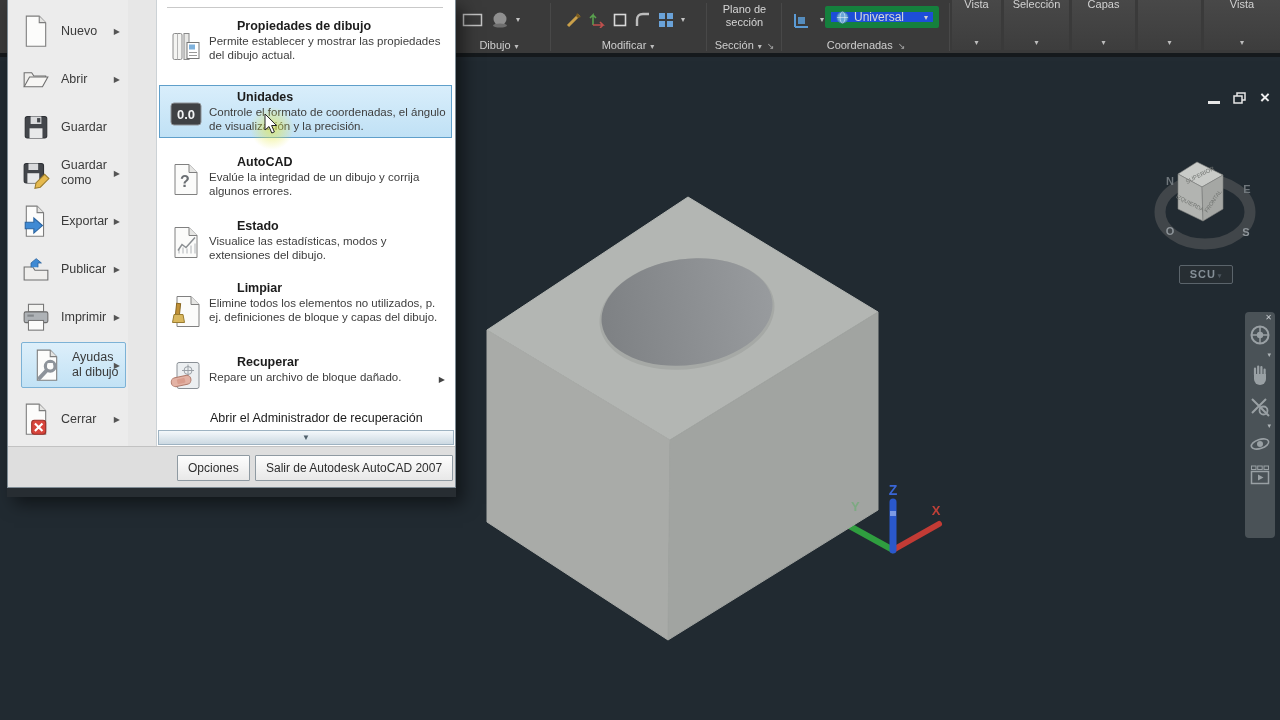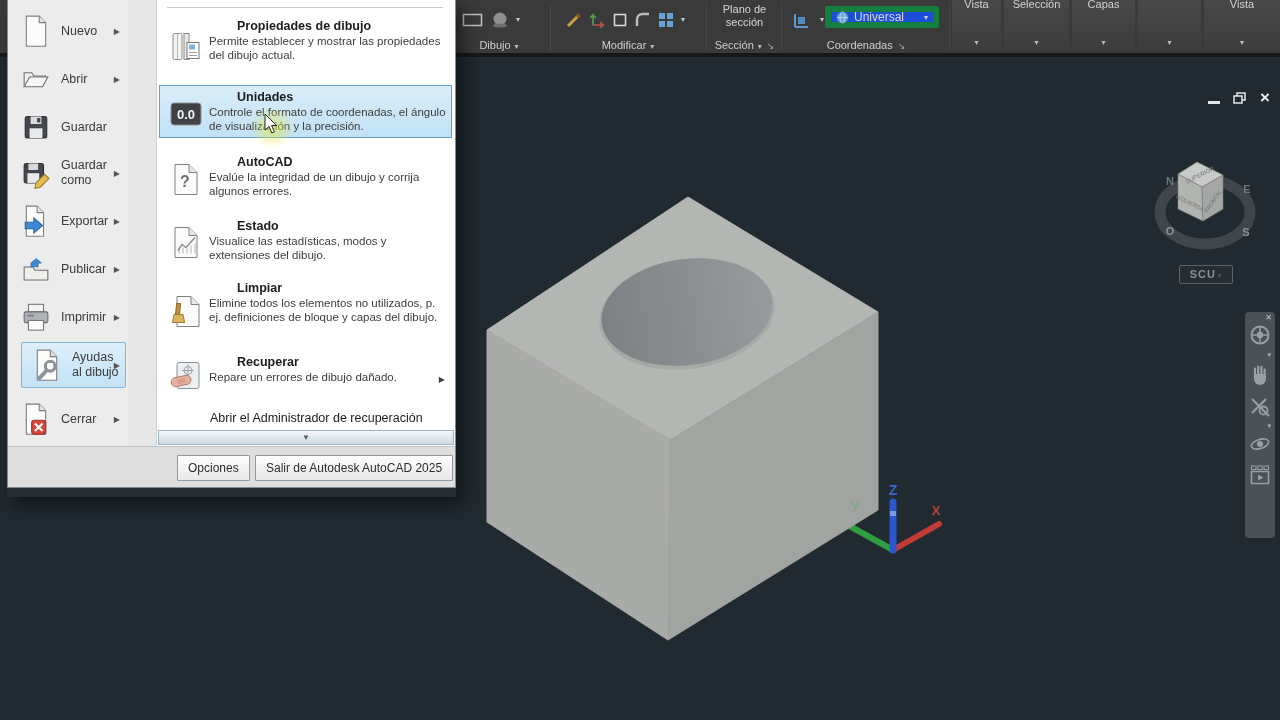--- a/index.html
+++ b/index.html
@@ -466,33 +466,33 @@
               <rect x="8" y="4" width="22" height="26" rx="2" fill="#eceff1" stroke="#8a9096"></rect>
               <circle cx="19" cy="12" r="4" fill="none" stroke="#9aa0a6"></circle>
               <path d="M19,6 v12 M13,12 h12" stroke="#9aa0a6"></path>
               <g transform="rotate(-12 12 22)">
                 <rect x="2" y="18" width="20" height="9" rx="4.5" fill="#e3b2a4" stroke="#b07b6c"></rect>
                 <rect x="8" y="20" width="8" height="5" rx="1" fill="#d99d8d"></rect>
               </g>
             </svg>
           <div class="ptext">
             <div class="p-title">Recuperar</div>
-            <div class="p-desc">Repare un errores de dibujo dañado.</div>
+            <div class="p-desc">Repare un archivo de bloque dañado.</div>
           </div>
           <span class="parrow">▶</span>
         </div>
 
         <div class="panel-link">Abrir el Administrador de recuperación</div>
 
         <div class="panel-scroll">▼</div>
       </div>
 
       <div class="menu-footer">
         <button class="mbtn" style="left:169px;">Opciones</button>
-        <button class="mbtn" style="left:247px;">Salir de Autodesk AutoCAD 2025</button>
+        <button class="mbtn" style="left:247px;">Salir de Autodesk AutoCAD 2007</button>
       </div>
     </div>
   </div>
 
   <div class="cursor-glow"></div>
   <svg class="cursor" width="14" height="21" viewBox="0 0 14 21">
     <path d="M1,1 L1,17 L5,13.5 L7.8,20 L10.4,18.9 L7.6,12.5 L12.6,12.5 Z" fill="#ffffff" stroke="#222" stroke-width="1"></path>
   </svg>
 
 </div>

